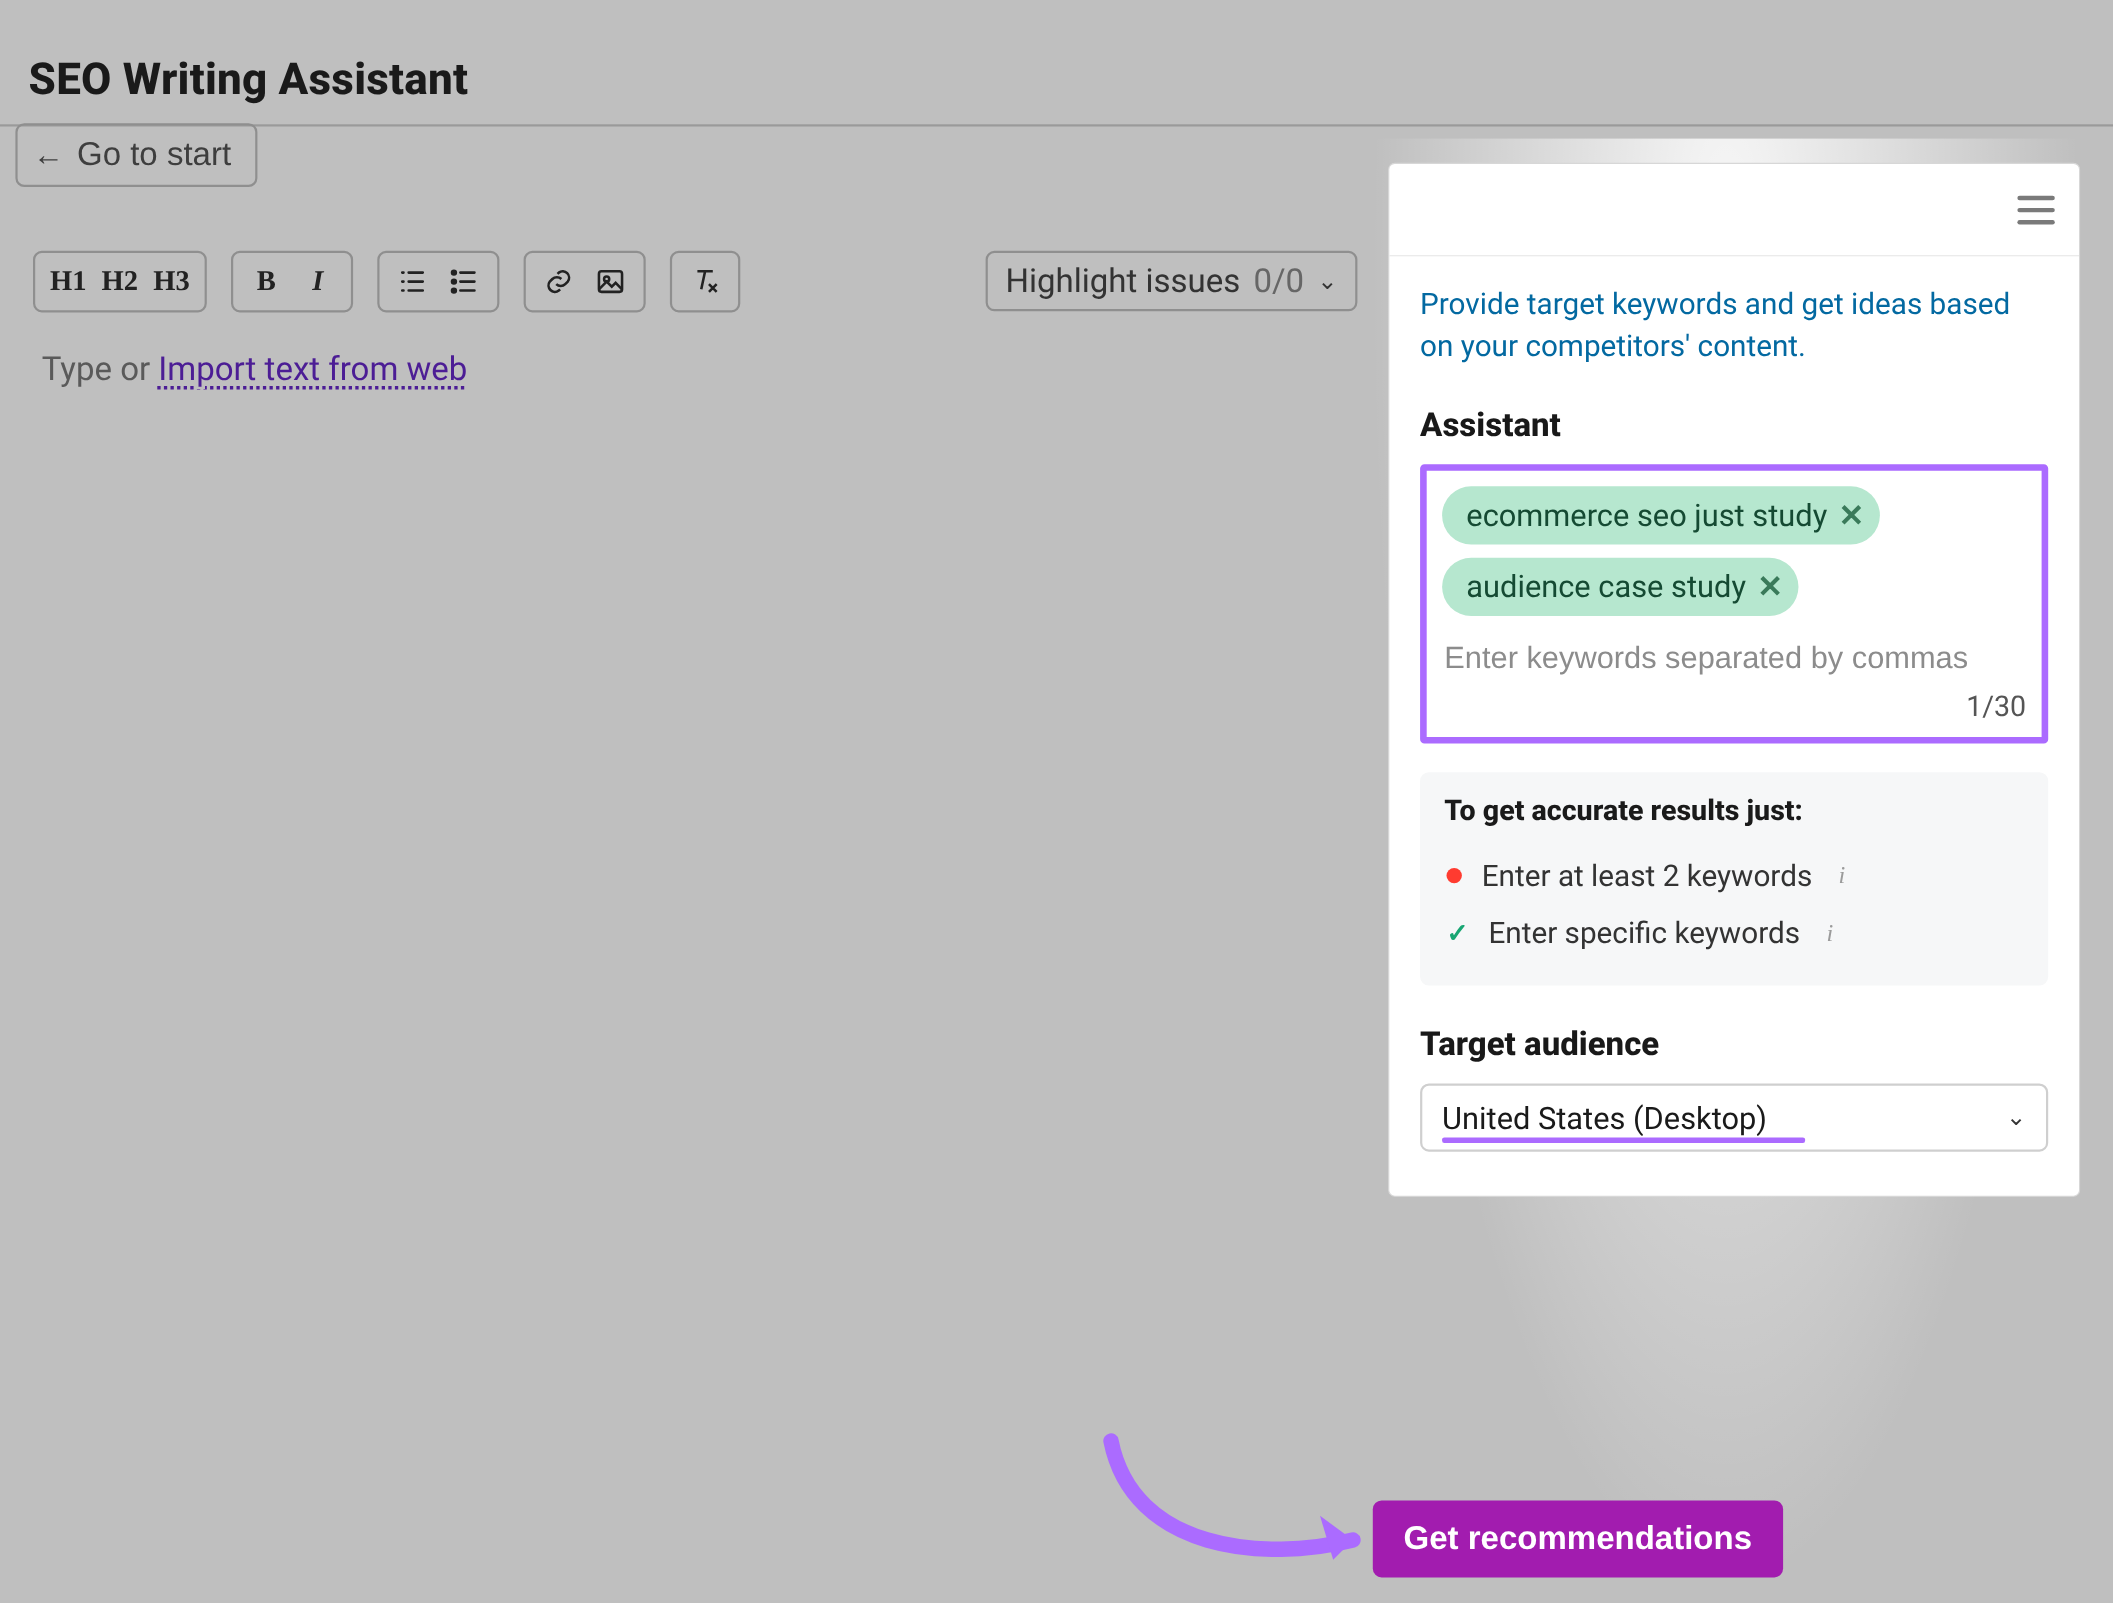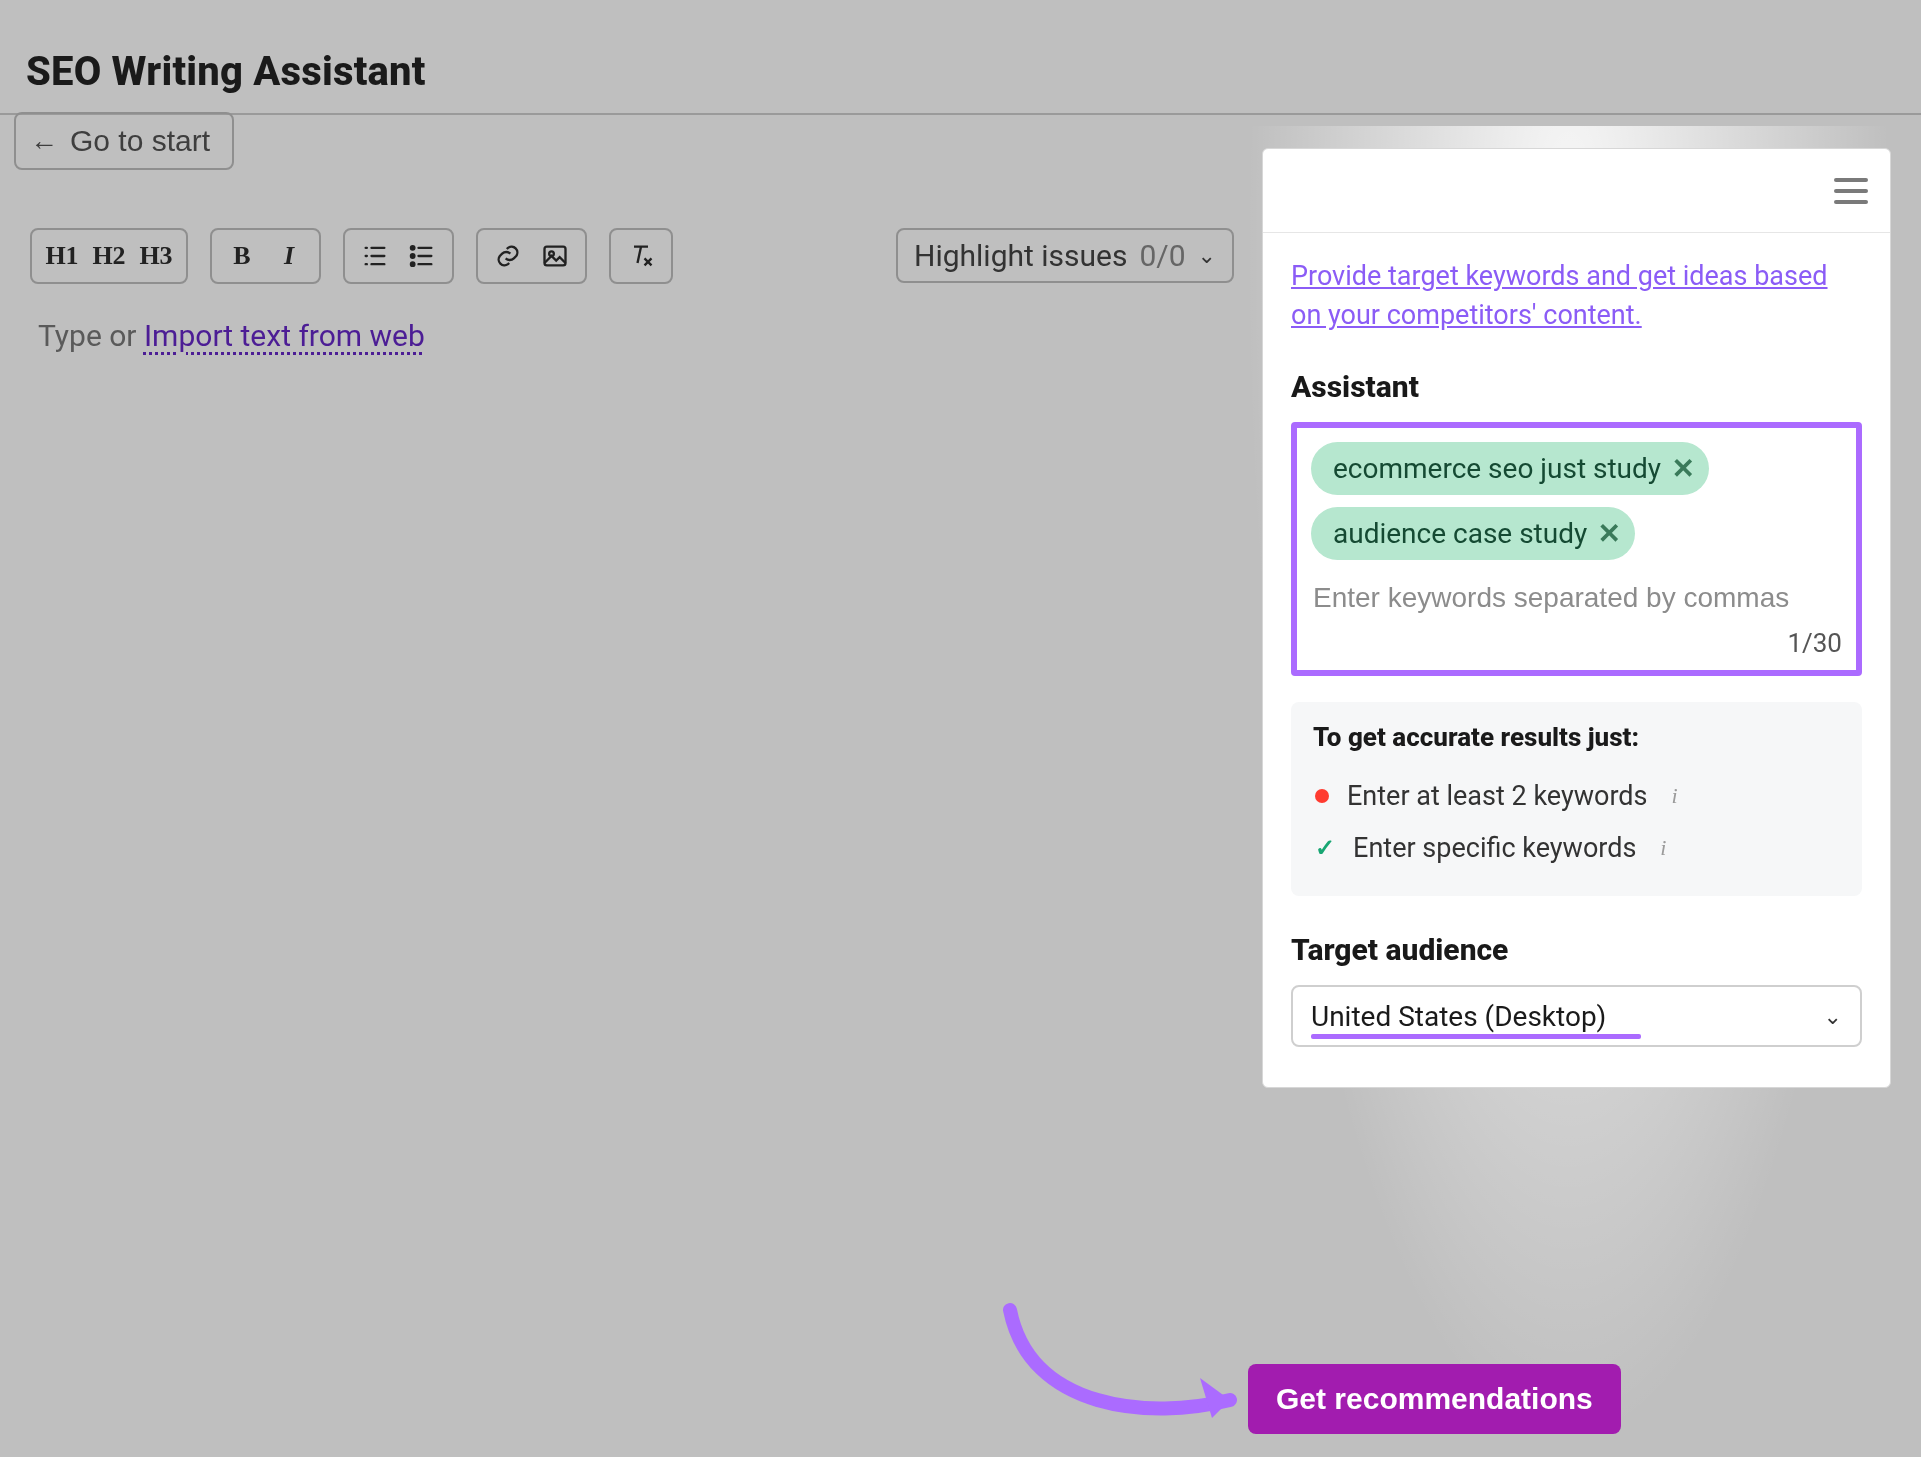--- a/index.html
+++ b/index.html
@@ -32,21 +32,21 @@
 
   
   .panel-wrap { position: absolute; left: 1244px; top: 126px; width: 650px; height: 1330px; background: radial-gradient(ellipse at 50% 10%, rgba(255,255,255,0.9), rgba(255,255,255,0) 70%); }
   .panel { position: absolute; left: 1262px; top: 148px; width: 629px; background: #ffffff; border: 1px solid #d7d7d7; border-radius: 6px; padding-bottom: 40px; }
   .panel-top { height: 84px; border-bottom: 1px solid #e6e6e6; display: flex; justify-content: flex-end; align-items: center; padding-right: 22px; }
   .hamburger { width: 34px; height: 26px; display: flex; flex-direction: column; justify-content: space-between; cursor: pointer; }
   .hamburger span { display: block; height: 4px; background: #7a7a7a; border-radius: 2px; }
 
   .panel-body { padding: 24px 28px 0 28px; }
   .cr-title { font-size: 38px; font-weight: 800; color: #191919; margin-bottom: 16px; }
-  .cr-desc { font-size: 27px; color: #8b5cf6; line-height: 1.45; margin-bottom: 34px; text-decoration: underline; }
+  .cr-desc { font-size: 27px; color: #0369a1; line-height: 1.45; margin-bottom: 34px; }
   .kw-label { font-size: 30px; font-weight: 800; color: #191919; margin-bottom: 18px; }
 
   .kw-box { border: 6px solid #ab6bff; border-radius: 4px; padding: 14px 14px 12px 14px; margin-bottom: 26px; }
   .chips { display: flex; flex-wrap: wrap; gap: 12px; margin-bottom: 14px; }
   .chip { display: inline-flex; align-items: center; gap: 10px; background: #b6e7cf; color: #154a33; border-radius: 999px; padding: 10px 14px 10px 22px; font-size: 28px; }
   .chip .x { width: 24px; height: 24px; display: inline-flex; align-items: center; justify-content: center; color: #3a7a5a; font-weight: 700; cursor: pointer; }
   .kw-input { width: 100%; border: none; outline: none; font-size: 28px; color: #888; padding: 8px 2px; }
   .kw-input::placeholder { color: #8c8c8c; }
   .kw-counter { text-align: right; font-size: 26px; color: #555; margin-top: 6px; }
 

